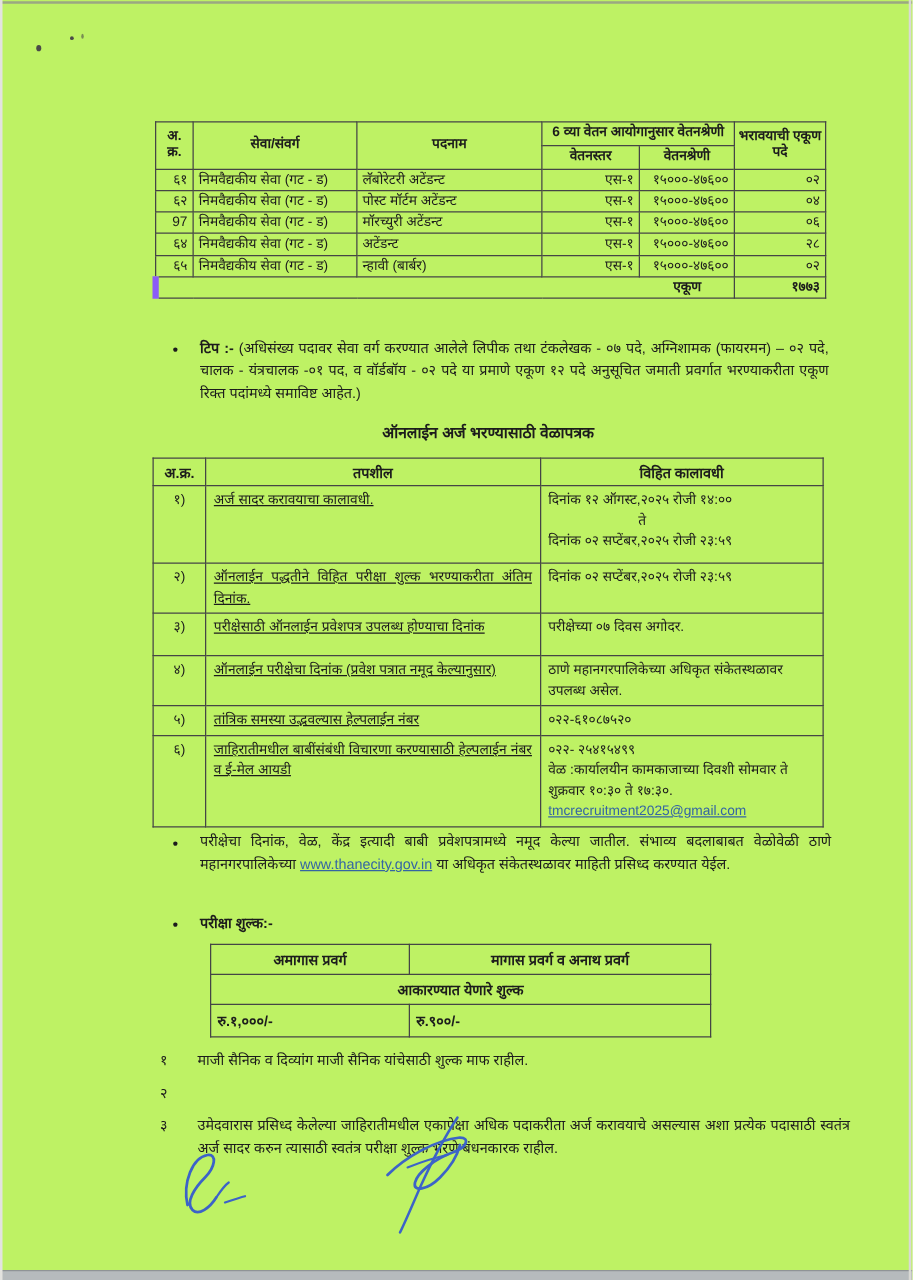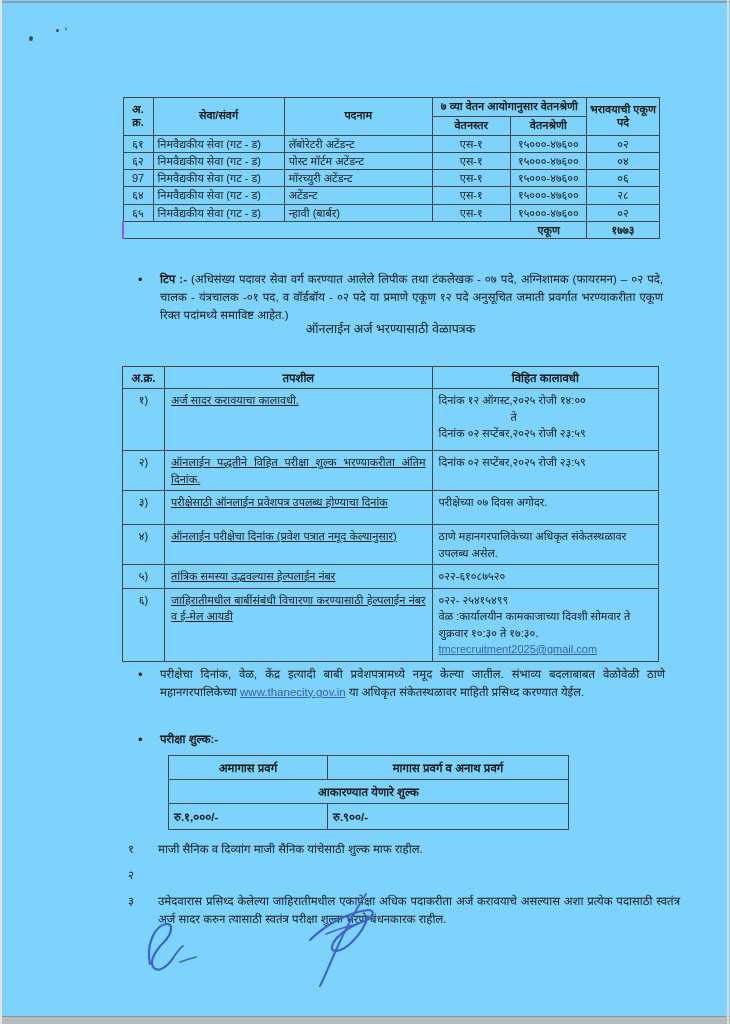--- a/index.html
+++ b/index.html
@@ -1,48 +1,48 @@
 <!DOCTYPE html>
 <html><head>
 <meta charset="utf-8">
 <style>
   html,body{margin:0;padding:0;background:#e9e9e7;}
   .page{
     position:relative;width:730px;height:1024px;margin:0 auto;
-    background:#7dd3fc;overflow:hidden;
+    background:#bef264;overflow:hidden;
     font-family:"Liberation Sans","DejaVu Sans",sans-serif;
     color:#1c1c1c;
   }
   
   .edge-top{position:absolute;left:0;top:1px;width:100%;height:2px;background:#8f8f8c;opacity:.75;}
   .edge-bottom{position:absolute;left:0;bottom:0;width:100%;height:7px;background:#b6bbbd;border-top:1px solid #8f9496;}
   .edge-right{position:absolute;right:1px;top:0;width:2px;height:100%;background:#d9d9d4;}
   .edge-left{position:absolute;left:0;top:0;width:2px;height:100%;background:#e3e3df;}
   .speck{position:absolute;background:#4a4a48;border-radius:50%;}
 
   table{border-collapse:collapse;table-layout:fixed;}
   td,th{border:1px solid #454545;vertical-align:middle;}
 
   
   .posts-table{position:absolute;left:122px;top:97px;width:538px;font-size:11px;}
   .posts-table th{font-weight:bold;font-size:11px;padding:2px 3px;text-align:center;line-height:1.25;}
   .posts-table td{padding:1px 4px;line-height:1.3;}
-  .posts-table .c{text-align:center;}
+  .posts-table .c{text-align:right;}
   .posts-table .total-row td{font-weight:bold;}
-  .posts-table .total-label{text-align:right;padding-right:26px;border-left:2px solid #8b5cf6;}
+  .posts-table .total-label{text-align:right;padding-right:26px;border-left:5px solid #8b5cf6;}
 
   
   .bullet-block{position:absolute;display:flex;font-size:11.5px;line-height:1.55;}
   .bullet-dot{width:22px;flex:none;font-size:13px;line-height:1.4;}
   .bold{font-weight:bold;}
   .just{text-align:justify;}
 
   .section-heading{
-    position:absolute;left:122px;top:320px;width:537px;
-    text-align:center;font-weight:normal;font-size:12.5px;
+    position:absolute;left:122px;top:337px;width:537px;
+    text-align:center;font-weight:bold;font-size:12.5px;
   }
 
   
   .schedule-table{position:absolute;left:122px;top:366px;width:537px;font-size:11px;}
   .schedule-table th{font-weight:bold;font-size:11.5px;padding:3px;text-align:center;}
   .schedule-table td{padding:3px 6px;vertical-align:top;line-height:1.5;}
   .schedule-table .sr{text-align:center;}
   .schedule-table .detail{text-align:justify;text-decoration:underline;}
   .te-line{margin-left:72px;}
 
@@ -77,21 +77,21 @@
         <col style="width:148px">
       <col style="width:78px">
         <col style="width:76px">
         <col style="width:73px">
     </colgroup>
     <thead>
       <tr>
         <th rowspan="2">अ. क्र.</th>
         <th rowspan="2">सेवा/संवर्ग</th>
         <th rowspan="2">पदनाम</th>
-        <th colspan="2">७ व्या वेतन आयोगानुसार वेतनश्रेणी</th>
+        <th colspan="2">6 व्या वेतन आयोगानुसार वेतनश्रेणी</th>
         <th rowspan="2">भरावयाची एकूण पदे</th>
       </tr>
       <tr>
         <th>वेतनस्तर</th>
         <th>वेतनश्रेणी</th>
       </tr>
     </thead>
     <tbody>
       <tr>
         <td class="c">६१</td>

